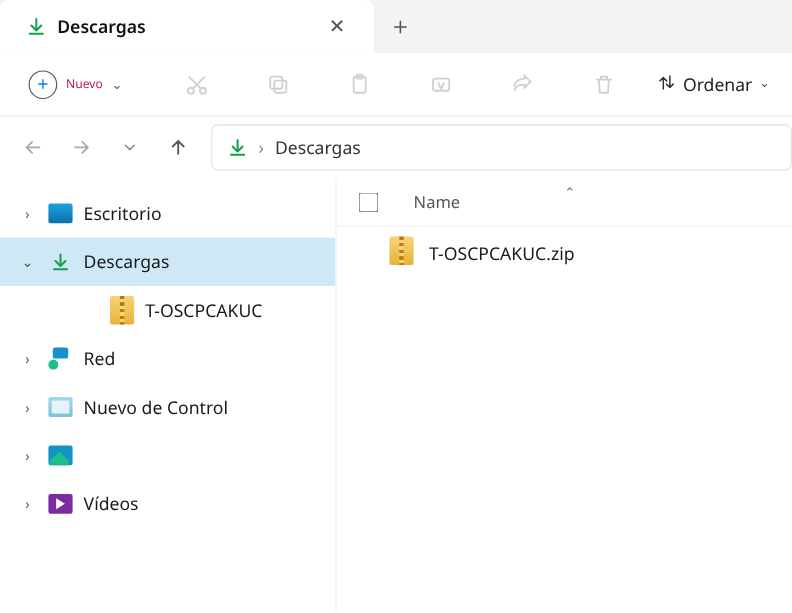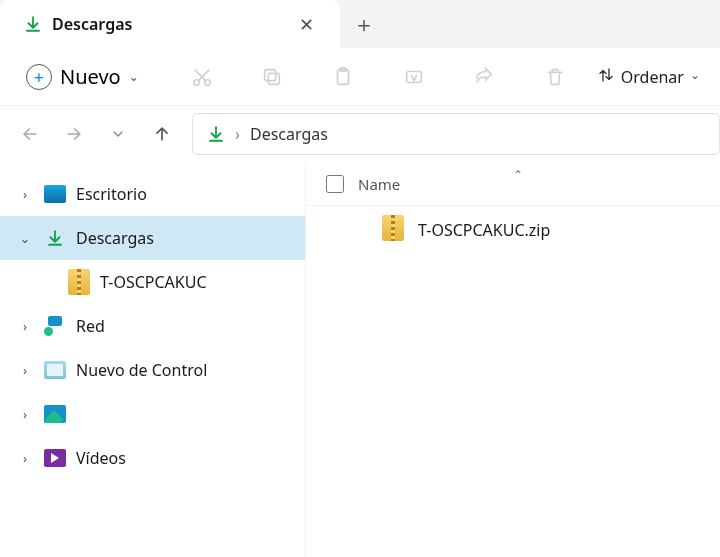--- a/index.html
+++ b/index.html
@@ -8,45 +8,45 @@
   .tab { display: flex; align-items: center; gap: 10px; padding: 0 18px 0 24px; height: 48px; background: #fff; border-top-left-radius: 8px; border-top-right-radius: 8px; min-width: 340px; }
   .tab .icon { color: #0f9d58; }
   .tab-title { font-size: 16px; font-weight: 600; color: #111; flex: 1; }
   .tab-close { color: #555; font-size: 18px; cursor: pointer; padding: 4px 8px; }
   .new-tab { width: 48px; display: flex; align-items: center; justify-content: center; color: #555; font-size: 22px; cursor: pointer; }
   .toolbar { display: flex; align-items: center; height: 58px; padding: 0 16px 0 22px; gap: 8px; border-bottom: 1px solid #eee; }
   .tbtn { display: flex; align-items: center; justify-content: center; height: 40px; min-width: 44px; border-radius: 6px; color: #777; }
   .tbtn.disabled svg { opacity: 0.55; }
   .new-btn { display: flex; align-items: center; gap: 8px; padding: 0 10px 0 4px; height: 40px; cursor: pointer; }
   .new-btn .plus { width: 26px; height: 26px; border: 1.6px solid #555; border-radius: 50%; display: flex; align-items: center; justify-content: center; color: #0a84ff; font-size: 18px; font-weight: 400; }
-  .new-btn .lbl { font-size: 20px; color: #000000; }
+  .new-btn .lbl { font-size: 11px; color: #be185d; }
   .new-btn .chev { color: #555; font-size: 12px; }
   .spacer { flex: 1; }
   .sort-btn { display: flex; gap: 6px; padding: 0 4px; cursor: pointer; color: #222; }
   .sort-btn .lbl { font-size: 16px; }
   .sort-btn .chev { font-size: 12px; color: #555; }
   .navrow { display: flex; align-items: center; height: 56px; padding: 0 0 0 10px; gap: 4px; }
   .navbtn { width: 40px; height: 40px; display: flex; align-items: center; justify-content: center; color: #888; cursor: pointer; }
   .addr { flex: 1; display: flex; align-items: center; gap: 10px; height: 42px; border: 1px solid #e0e0e0; border-radius: 6px; margin-left: 6px; padding: 0 14px; }
   .addr .dl-icon { color: #0f9d58; }
   .addr-sep { color: #888; }
   .addr-text { font-size: 16px; color: #333; }
   .body { display: flex; height: calc(557px - 48px - 58px - 56px); }
   .tree { width: 305px; padding: 10px 0 0 0; overflow: auto; }
   .tree-item { display: flex; align-items: center; height: 44px; padding-left: 16px; gap: 10px; font-size: 16px; cursor: pointer; }
   .tree-item.selected { background: #cfe8f6; }
   .tree-item .exp { width: 18px; color: #555; font-size: 13px; display: flex; justify-content: center; }
   .tree-item .ficon { width: 22px; height: 22px; display: flex; align-items: center; justify-content: center; }
-  .tree-item.child { padding-left: 58px; }
+  .tree-item.child { padding-left: 90px; }
   .tree-item.child .exp { width: 0; }
   .content { flex: 1; border-left: 1px solid #f0f0f0; }
-  .colhead { display: flex; align-items: center; height: 44px; padding-left: 20px; gap: 14px; color: #555; font-size: 15px; border-bottom: 1px solid #f3f3f3; position: relative; }
+  .colhead { display: flex; align-items: center; height: 44px; padding-left: 20px; gap: 32px; color: #555; font-size: 15px; border-bottom: 1px solid #f3f3f3; position: relative; }
   .colhead input[type=checkbox] { width: 18px; height: 18px; }
   .colhead .sort-ind { position: absolute; left: 50%; top: 4px; color: #777; font-size: 12px; }
-  .file-row { display: flex; align-items: center; height: 48px; padding-left: 76px; gap: 14px; font-size: 16px; cursor: pointer; }
+  .file-row { display: flex; align-items: center; height: 48px; padding-left: 48px; gap: 14px; font-size: 16px; cursor: pointer; }
   .zip-icon { width: 22px; height: 26px; background: linear-gradient(#f6d477,#e8b33a); border-radius: 2px; position: relative; display: inline-block; }
   .zip-icon::after { content: ""; position: absolute; left: 9px; top: 0; width: 4px; height: 100%; background: repeating-linear-gradient(#c07a12 0 3px,#f6d477 3px 6px); }
   .desk-icon { width: 22px; height: 18px; background: linear-gradient(#19a3e0,#0c6fa8); border-radius: 2px; display: inline-block; }
   .net-icon { width: 22px; height: 20px; display: inline-block; position: relative; }
   .net-icon::before { content: ""; position: absolute; top: 0; left: 4px; width: 14px; height: 10px; background: #1593c9; border-radius: 2px; }
   .net-icon::after { content: ""; position: absolute; bottom: 0; left: 0; width: 9px; height: 9px; background: #1cbf8b; border-radius: 50%; }
   .cp-icon { width: 22px; height: 18px; background: linear-gradient(#a6d8e9,#7fc1d8); border-radius: 2px; display: inline-block; position: relative; }
   .cp-icon::after { content: ""; position: absolute; inset: 3px; background: #e6f4fa; border-radius: 1px; }
   .img-icon { width: 22px; height: 18px; background: #1593c9; border-radius: 2px; display: inline-block; position: relative; overflow: hidden; }
   .img-icon::after { content: ""; position: absolute; bottom: -4px; left: 3px; width: 14px; height: 14px; background: #1cbf8b; border-radius: 3px; transform: rotate(45deg); }

